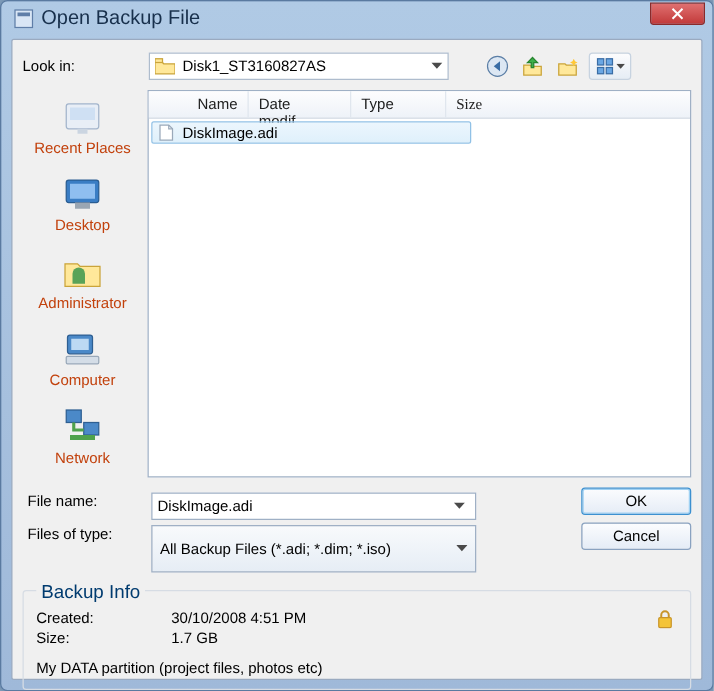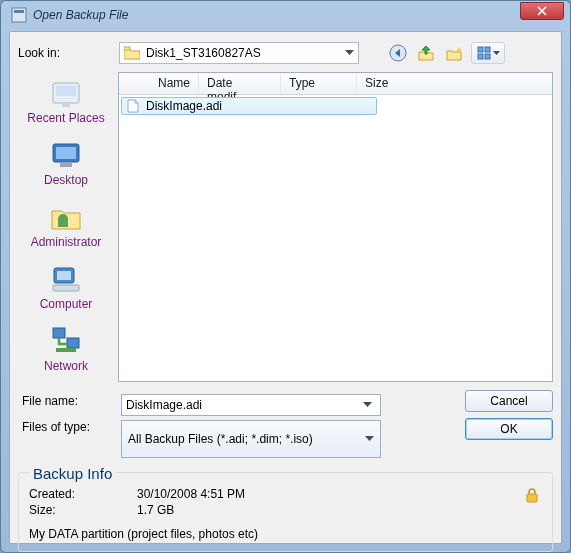--- a/index.html
+++ b/index.html
@@ -1,37 +1,37 @@
 <!DOCTYPE html>
 <html><head>
 <meta charset="utf-8">
 <style>
   * { box-sizing: border-box; margin: 0; padding: 0; font-family: "Segoe UI", Tahoma, sans-serif; font-size: 12px; }
   body { background: #87a7c7; width: 571px; height: 553px; overflow: hidden; }
   .window { width: 571px; height: 553px; background: linear-gradient(#b0cae5,#9fb9d9); border: 1px solid #5a7aa0; border-radius: 6px; box-shadow: 0 0 8px rgba(0,0,0,.3); position: relative; }
   .titlebar { height: 28px; display: flex; align-items: center; padding: 0 4px; }
   .titlebar .ticon { width:16px;height:16px;margin:0 6px; display:flex;align-items:center;justify-content:center; }
-  .titlebar .ttext { color:#18304c; font-size:12px; flex:1;font-style:italic; }
+  .titlebar .ttext { color:#18304c; font-size:16px; flex:1; }
   .closebtn { width:44px;height:18px;background:linear-gradient(#e07070,#c23a3a);border:1px solid #8a2a2a;border-radius:0 0 3px 3px;display:flex;align-items:center;justify-content:center;position:absolute;top:1px;right:6px;cursor:default; }
   .closebtn svg { width:10px;height:10px; }
   .client { position:absolute; left:8px; top:30px; right:8px; bottom:8px; background:#f0f0f0; border:1px solid #9aaac0; border-radius:2px; padding:6px 8px 8px; }
   .row-lookin { display:flex;align-items:center;gap:6px;margin:4px 0 8px; }
   .row-lookin .lbl { width:95px;text-align:left;padding-right:6px;color:#000; }
   .combo { flex:0 0 240px;height:22px;background:#fff;border:1px solid #aebccd;display:flex;align-items:center;gap:6px;padding:0 4px;text-align:center; }
   .combo .arrow { margin-left:auto; }
   .iconbtn { width:22px;height:22px;display:flex;align-items:center;justify-content:center; }
   .viewsbtn { width:34px;height:22px;border:1px solid #c7d3e0;background:linear-gradient(#fcfcfd,#e6edf5);border-radius:3px;display:flex;align-items:center;justify-content:center;gap:2px; }
   .body { display:flex; gap:4px; height:310px; }
   .places { width:96px; display:flex;flex-direction:column;align-items:center;gap:4px;padding-top:0; }
-  .place { width:92px;height:58px;display:flex;flex-direction:column;align-items:center;justify-content:center;gap:2px;text-align:center;color:#701a75; }
+  .place { width:92px;height:58px;display:flex;flex-direction:column;align-items:center;justify-content:center;gap:2px;text-align:center;color:#c2410c; }
   .place svg { width:32px;height:32px; }
   .listpane { flex:1;background:#fff;border:1px solid #9fb0c5;display:flex;flex-direction:column; }
   .colheads { height:22px;display:flex;background:linear-gradient(#fdfdfe,#eef2f8);border-bottom:1px solid #d0d8e2; }
   .col { border-right:1px solid #e0e6ee;padding:3px 8px;color:#202020; }
-  .c1{width:80px;text-align:right;} .c2{width:82px;} .c3{width:76px;} .c4{width:60px;border-right:none;}
+  .c1{width:80px;text-align:right;} .c2{width:82px;} .c3{width:76px;} .c4{width:60px;border-right:none;font-family:Liberation Serif, serif;}
   .listbody { flex:1;padding:2px; }
   .filerow { display:flex;align-items:center;gap:6px;height:18px;padding:0 4px;border:1px solid #91c1e6;background:linear-gradient(#ecf6fd,#dff0fb);border-radius:2px;width:256px; }
   .filerow svg { width:14px;height:14px; }
   .bottom { margin-top:8px; }
   .frow { display:flex;align-items:flex-start;gap:3px;margin:4px 0; }
   .frow .lbl { width:95px;text-align:left;padding-left:4px;color:#000; }
   .widecombo { width:260px;height:22px;border:1px solid #9fb0c5;background:#fff;display:flex;align-items:center;padding:0 4px;gap:4px; }
   .widecombo input { border:none;outline:none;flex:1;font-size:12px;background:transparent; }
   .widecombo .arrow { margin-left:auto;padding:0 4px; }
   .dropcombo { width:260px;height:38px;border:1px solid #9fb0c5;background:linear-gradient(#f8fafc,#e6edf5);display:flex;align-items:center;padding:0 6px; }
@@ -202,22 +202,22 @@
               <span>All Backup Files (*.adi; *.dim; *.iso)</span>
               <span class="arrow">
                   <svg width="9" height="6">
                     <path d="M0 0 L4.5 5 L9 0 z" fill="#4a4a4a"></path>
                   </svg>
                 </span>
             </div>
           </div>
         </div>
         <div class="btncol">
+          <div class="btn primary">OK</div>
           <div class="btn">Cancel</div>
-          <div class="btn primary">OK</div>
         </div>
       </div>
 
       <div class="groupbox">
         <div class="legend">Backup Info</div>
         <div class="inforow">
           <span class="ilabel">Created:</span>
           <span>30/10/2008 4:51 PM</span>
         </div>
         <div class="inforow">

